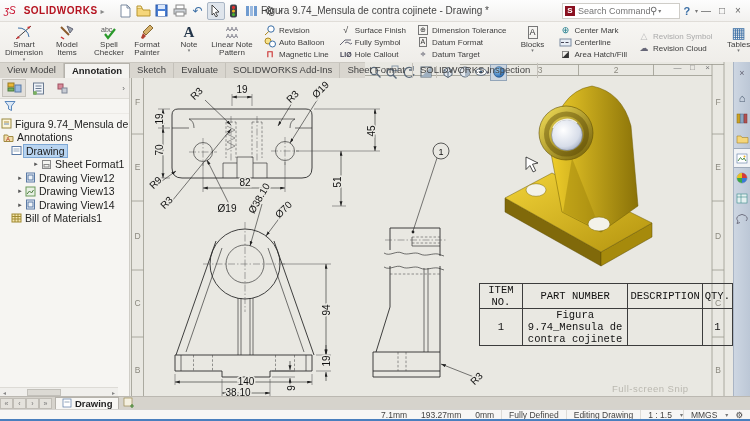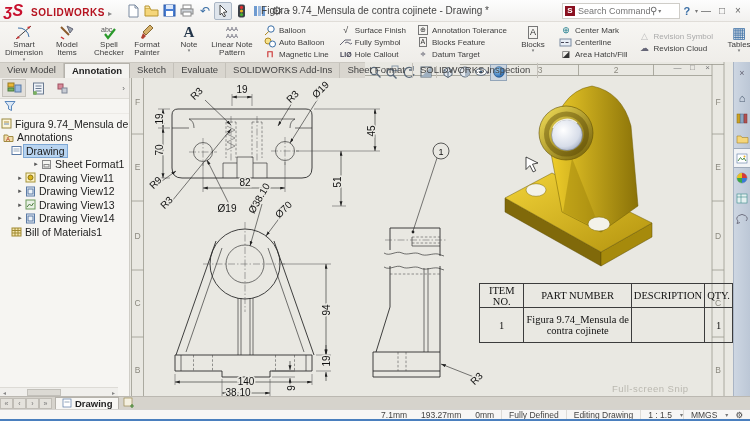--- a/index.html
+++ b/index.html
@@ -1,21 +1,21 @@
 <!DOCTYPE html>
 <html><head>
 <meta charset="utf-8">
 <style>
 *{margin:0;padding:0;box-sizing:border-box}
 html,body{width:750px;height:421px}
 #app{position:relative;width:750px;height:421px;font-family:"Liberation Sans",sans-serif;background:#e9e8e2;overflow:hidden;font-size:10px;color:#333}
 
 #titlebar{position:absolute;left:0;top:0;width:750px;height:22px;background:linear-gradient(#fdfdfd,#f2f1ef);display:flex;align-items:center;border-bottom:1px solid #e0ddd8;z-index:30}
 #logo{display:flex;align-items:baseline;margin-left:4px}
-#logo .mark{color:#c8102e;font-weight:bold;font-style:italic;font-size:16px}
+#logo .mark{color:#c8102e;font-weight:normal;font-style:italic;font-size:10px}
 #logo .word{color:#b5121f;font-weight:bold;font-size:10px;letter-spacing:.5px;margin-left:8px}
 #logo .flyout{color:#888;font-size:8px;margin-left:3px}
 .qat{display:flex;align-items:center;margin-left:12px}
 .qbtn{width:18px;height:18px;display:flex;align-items:center;justify-content:center;border-radius:2px}
 .qbtn.pressed{background:#dfe5ec;border:1px solid #aab6c5}
 .qbtn .uni{font-size:12px;color:#555}
 .caret{font-size:6px;color:#777;margin-left:1px}
 #doc-title{position:absolute;left:0;right:0;text-align:center;font-size:10px;color:#444;pointer-events:none}
 #tb-right{margin-left:auto;display:flex;align-items:center;margin-right:4px}
 #searchbox{display:flex;align-items:center;background:#fff;border:1px solid #cfcdc8;height:16px;width:118px;padding:0 2px}
@@ -44,21 +44,21 @@
 .tab.active{background:#f4f3f0;font-weight:bold;color:#222;border:1px solid #b5b2ab;border-bottom:none}
 
 #canvas{position:absolute;left:130px;top:62px;width:603px;height:334px;background:#e9e8e2;z-index:5}
 #headsup{position:absolute;left:236px;top:1px;height:18px;display:flex;align-items:center;z-index:8}
 .hbtn{width:17px;height:17px;display:flex;align-items:center;justify-content:center}
 .hbtn.pressed{background:#ccd6e0;border:1px solid #93a5b8}
 .hsep{width:1px;height:12px;background:#c5c2ba;margin:0 2px}
 #docctl{position:absolute;left:540px;top:1px;display:flex;z-index:8}
 #docctl span{font-size:8px;color:#777;width:15px;text-align:center}
 
-#bom{position:absolute;left:349px;top:221px;border-collapse:collapse;font-family:Liberation Serif, serif;background:transparent}
+#bom{position:absolute;left:349px;top:221px;border-collapse:collapse;font-family:Liberation Mono, monospace;background:transparent}
 #bom th,#bom td{border:1px solid #3c3c3c;text-align:center;vertical-align:middle;font-weight:normal;color:#111;padding:0 2px}
 #bom th{font-size:10.5px;height:24px}
 #bom td{font-size:10.5px;height:35px}
 
 #lpanel{position:absolute;left:0;top:78px;width:130px;height:318px;background:#f6f5f2;border-right:1px solid #cfcdc7;z-index:20}
 #ptabs{height:21px;display:flex;align-items:center;border-bottom:1px solid #dedcd6;background:#efede9;padding-left:2px}
 .ptab{width:24px;height:18px;display:flex;align-items:center;justify-content:center;border:1px solid transparent}
 .ptab.sel{background:#e2dfda;border:1px solid #c4c1ba}
 #ptabs .fly{margin-left:auto;margin-right:4px;color:#666;font-size:8px}
 #filterrow{height:15px;display:flex;align-items:center;padding-left:4px;border-bottom:1px solid #eceae6}
@@ -239,21 +239,21 @@
     </div>
     <div class="rsep"></div>
     <div class="rstack">
       <div class="rrow">
           <span class="sic">
             <svg width="12" height="11">
               <circle cx="7" cy="4" r="3.2" fill="#fff" stroke="#3a6ea5"></circle>
               <line x1="1" y1="10" x2="4.8" y2="6.4" stroke="#b08a20"></line>
             </svg>
           </span>
-          <span class="slab">Balloon</span>
+          <span class="slab">Revision</span>
         </div>
       <div class="rrow">
           <span class="sic">
             <svg width="12" height="11">
               <circle cx="4" cy="4" r="3" fill="#f7e28a" stroke="#b08a20"></circle>
               <circle cx="8.5" cy="7" r="3" fill="#fff" stroke="#3a6ea5"></circle>
             </svg>
           </span>
           <span class="slab">Auto Balloon</span>
         </div>
@@ -286,27 +286,27 @@
           </span>
           <span class="slab">Hole Callout</span>
         </div>
     </div>
     <div class="rsep"></div>
     <div class="rstack">
       <div class="rrow">
           <span class="sic">
             <span class="boxic">⊕</span>
           </span>
-          <span class="slab">Annotation Tolerance</span>
+          <span class="slab">Dimension Tolerance</span>
         </div>
       <div class="rrow">
           <span class="sic">
             <span class="boxic">A</span>
           </span>
-          <span class="slab">Blocks Feature</span>
+          <span class="slab">Datum Format</span>
         </div>
       <div class="rrow">
           <span class="sic">
             <span style="color:#556">⌖</span>
           </span>
           <span class="slab">Datum Target</span>
         </div>
     </div>
     <div class="rsep"></div>
     <div class="rbig">
@@ -698,30 +698,20 @@
       </div>
       <div class="trow" style="padding-left:32px">
         <span class="ar">▸</span>
         <span class="tic">
             <svg width="11" height="11">
               <rect x="1.5" y="1.5" width="8" height="8" fill="#f4f4f0" stroke="#888"></rect>
               <rect x="3" y="5.5" width="5" height="2.5" fill="none" stroke="#888"></rect>
             </svg>
           </span>
         <span class="tl">Sheet Format1</span>
-      </div>
-      <div class="trow" style="padding-left:16px">
-        <span class="ar">▸</span>
-        <span class="tic">
-            <svg width="11" height="11">
-              <rect x="1" y="1" width="9" height="9" fill="#fdf2c8" stroke="#a5953a"></rect>
-              <circle cx="5.5" cy="5.5" r="2.5" fill="#d9b31a" stroke="#8a7210"></circle>
-            </svg>
-          </span>
-        <span class="tl">Drawing View11</span>
       </div>
       <div class="trow" style="padding-left:16px">
         <span class="ar">▸</span>
         <span class="tic">
             <svg width="11" height="11">
               <rect x="1.5" y="1" width="8" height="9" fill="#eef3f8" stroke="#5a7aa5"></rect>
               <rect x="3" y="3" width="5" height="5" fill="none" stroke="#5a7aa5"></rect>
             </svg>
           </span>
         <span class="tl">Drawing View12</span>

